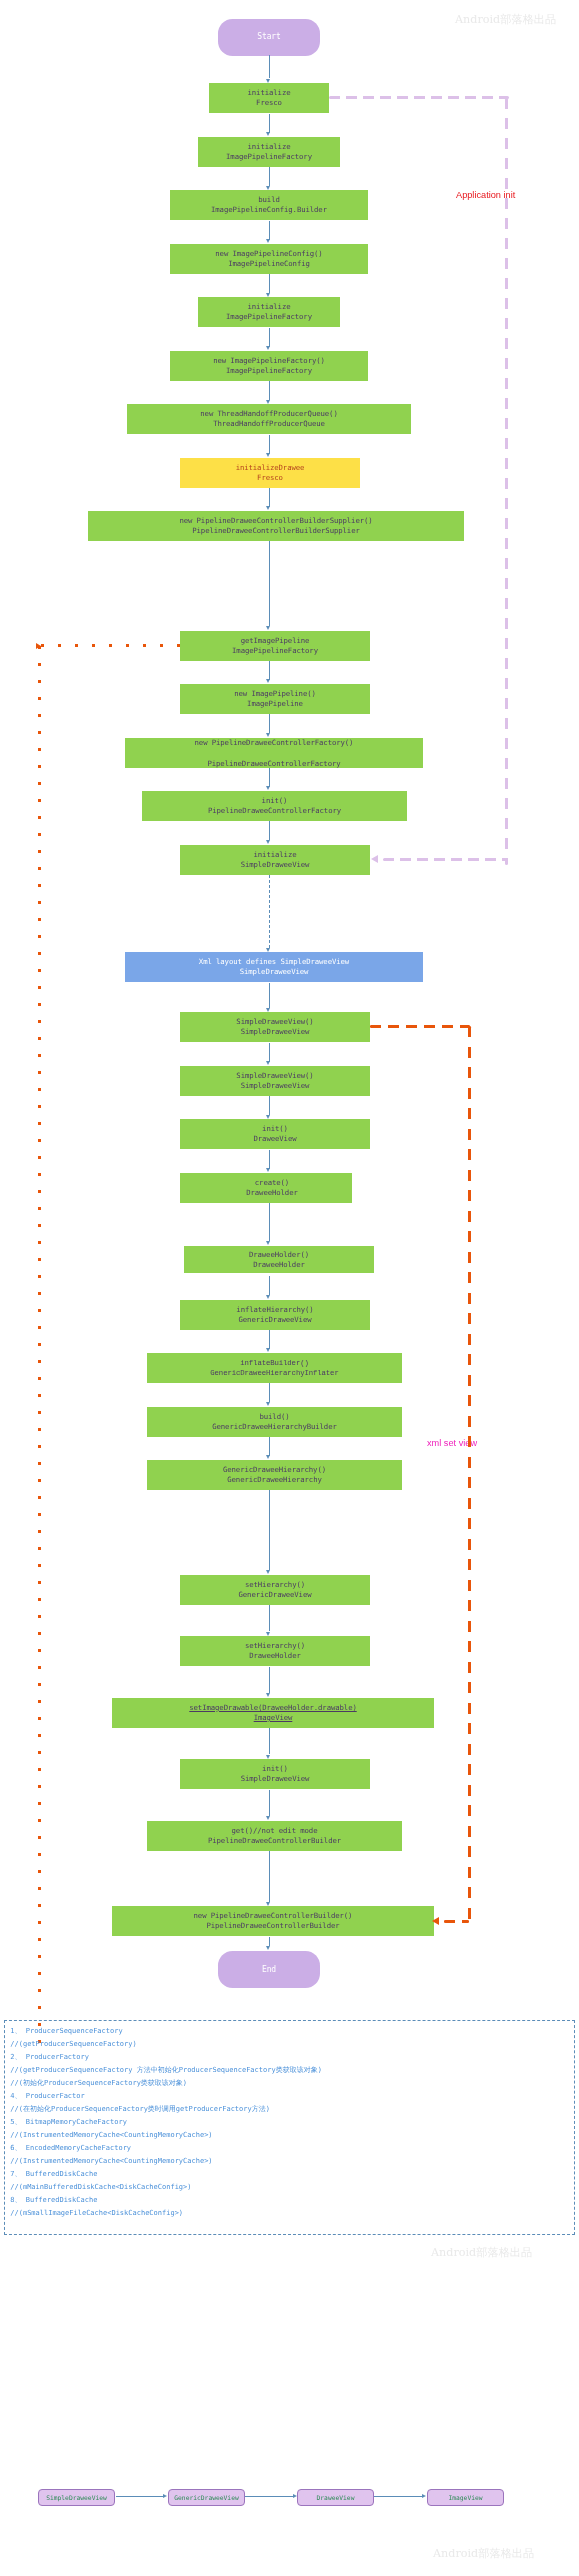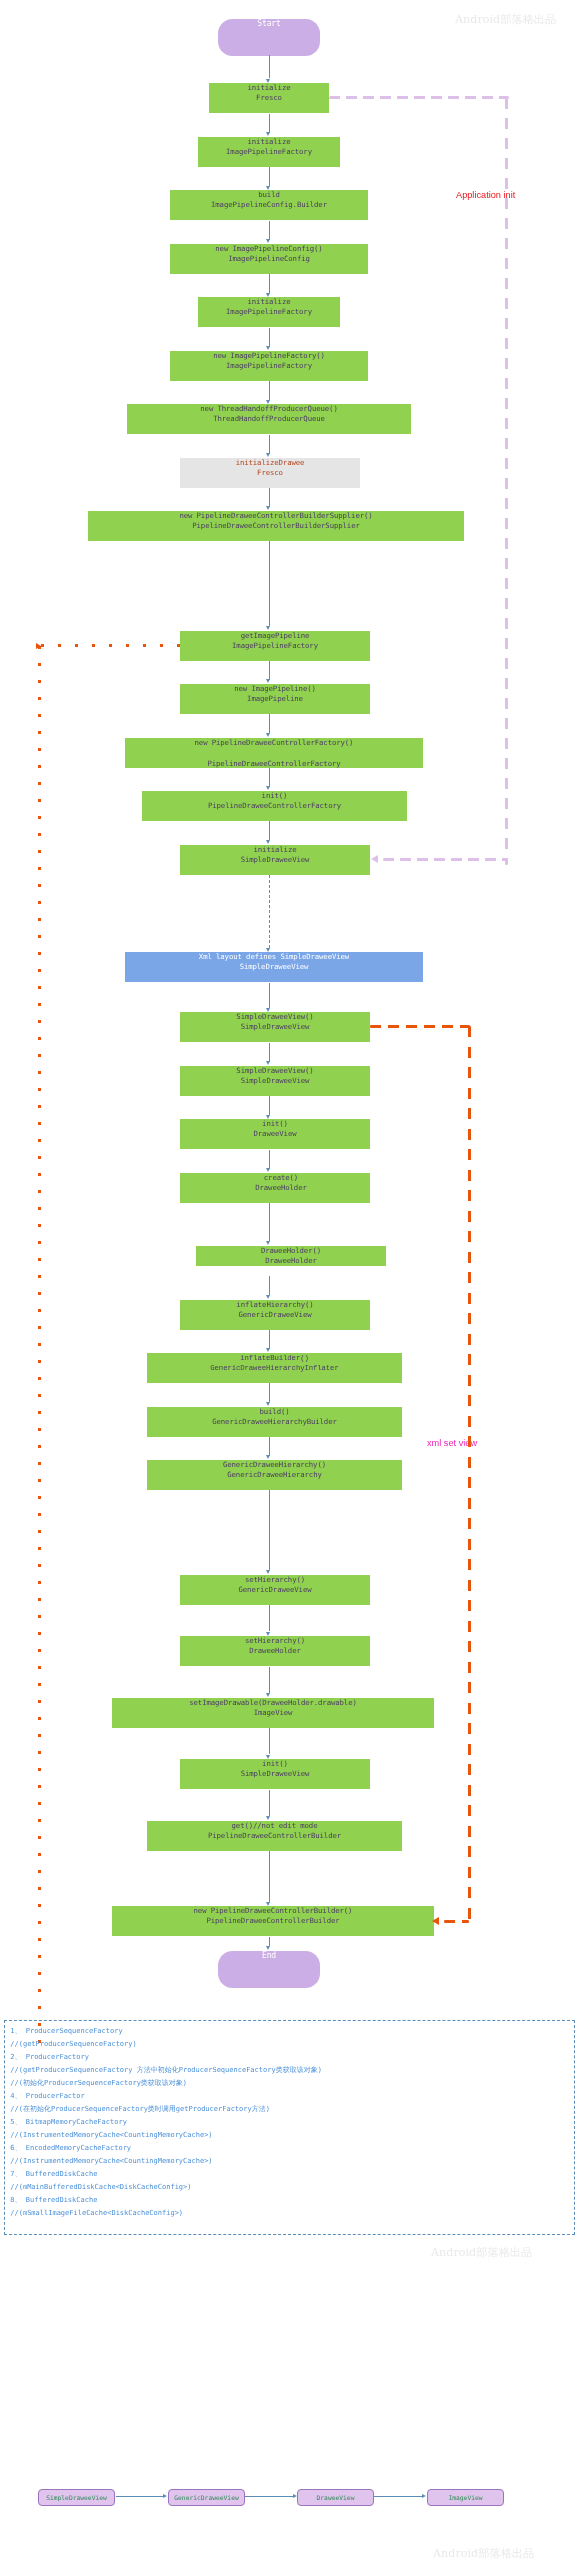--- a/index.html
+++ b/index.html
@@ -7,31 +7,31 @@
     font-family:"DejaVu Sans Mono","Liberation Mono",monospace;
     width:579px;height:2576px;position:relative;overflow:hidden;
   }
   #stage{position:absolute;left:0;top:0;width:579px;height:2576px;}
 
   
   .node{
     position:absolute;
     box-sizing:border-box;
     display:flex;flex-direction:column;
-    align-items:center;
+    align-items:center;justify-content:center;
     text-align:center;
     font-family:"DejaVu Sans Mono","Liberation Mono",monospace;
     font-size:7.3px;line-height:10px;
     letter-spacing:-0.1px;
     white-space:nowrap;
   }
   .node .l1,.node .l2{display:block;}
 
   .n-green{background:#90d24f;color:#4b3b63;}
-  .n-purple{background:#e5e5e5;color:#b5441f;}
+  .n-purple{background:#fde047;color:#b5441f;}
   .n-blue{background:#7aa6e8;color:#ffffff;}
 
   .terminal{
     background:#cbaee6;color:#ffffff;
     border-radius:14.5px;
     font-size:8px;
   }
 
   
   .vline{position:absolute;width:0.7px;background:#5b8db8;}
@@ -201,25 +201,25 @@
         <span class="l2">SimpleDraweeView</span>
       </div>
       <div class="node n-green" style="left: 180px; top: 1066px; width: 190px; height: 30px;">
         <span class="l1">SimpleDraweeView()</span>
         <span class="l2">SimpleDraweeView</span>
       </div>
       <div class="node n-green" style="left: 180px; top: 1119px; width: 190px; height: 30px;">
         <span class="l1">init()</span>
         <span class="l2">DraweeView</span>
       </div>
-      <div class="node n-green" style="left: 180px; top: 1173px; width: 190px; height: 30px; padding-left: 12px;">
+      <div class="node n-green" style="left: 180px; top: 1173px; width: 172px; height: 30px; padding-left: 12px;">
         <span class="l1">create()</span>
         <span class="l2">DraweeHolder</span>
       </div>
-      <div class="node n-green" style="left: 196px; top: 1246px; width: 190px; height: 20px;">
+      <div class="node n-green" style="left: 184px; top: 1246px; width: 190px; height: 27px;">
         <span class="l1">DraweeHolder()</span>
         <span class="l2">DraweeHolder</span>
       </div>
       <div class="node n-green" style="left: 180px; top: 1300px; width: 190px; height: 30px;">
         <span class="l1">inflateHierarchy()</span>
         <span class="l2">GenericDraweeView</span>
       </div>
       <div class="node n-green" style="left: 147px; top: 1353px; width: 255px; height: 30px; font-family: Liberation Mono, monospace;">
         <span class="l1">inflateBuilder()</span>
         <span class="l2">GenericDraweeHierarchyInflater</span>
@@ -233,21 +233,21 @@
         <span class="l2">GenericDraweeHierarchy</span>
       </div>
       <div class="node n-green" style="left: 180px; top: 1575px; width: 190px; height: 30px;">
         <span class="l1">setHierarchy()</span>
         <span class="l2">GenericDraweeView</span>
       </div>
       <div class="node n-green" style="left: 180px; top: 1636px; width: 190px; height: 30px;">
         <span class="l1">setHierarchy()</span>
         <span class="l2">DraweeHolder</span>
       </div>
-      <div class="node n-green" style="left: 112px; top: 1698px; width: 322px; height: 30px;">
+      <div class="node n-green" style="left: 112px; top: 1698px; width: 322px; height: 30px; text-decoration: underline;">
         <span class="l1">setImageDrawable(DraweeHolder.drawable)</span>
         <span class="l2">ImageView</span>
       </div>
       <div class="node n-green" style="left: 180px; top: 1759px; width: 190px; height: 30px;">
         <span class="l1">init()</span>
         <span class="l2">SimpleDraweeView</span>
       </div>
       <div class="node n-green" style="left: 147px; top: 1821px; width: 255px; height: 30px;">
         <span class="l1">get()//not edit mode</span>
         <span class="l2">PipelineDraweeControllerBuilder</span>

